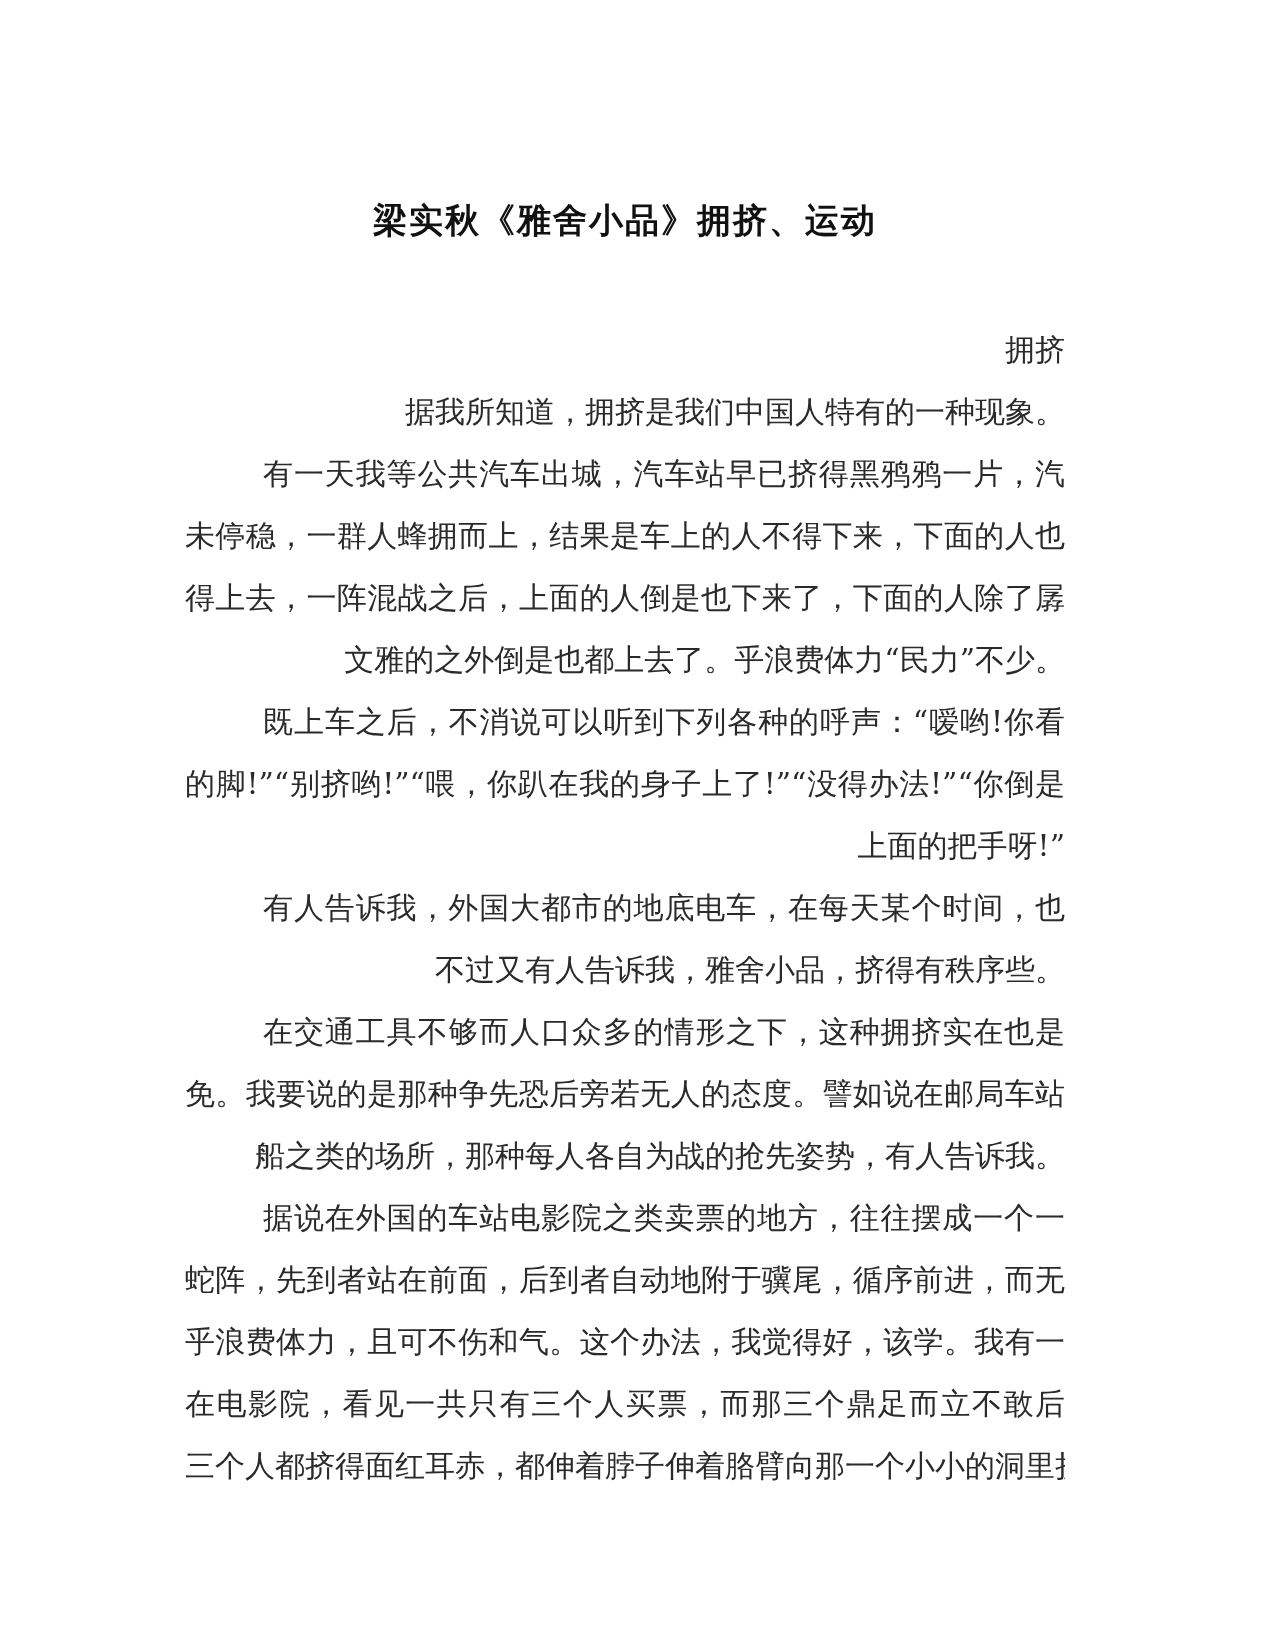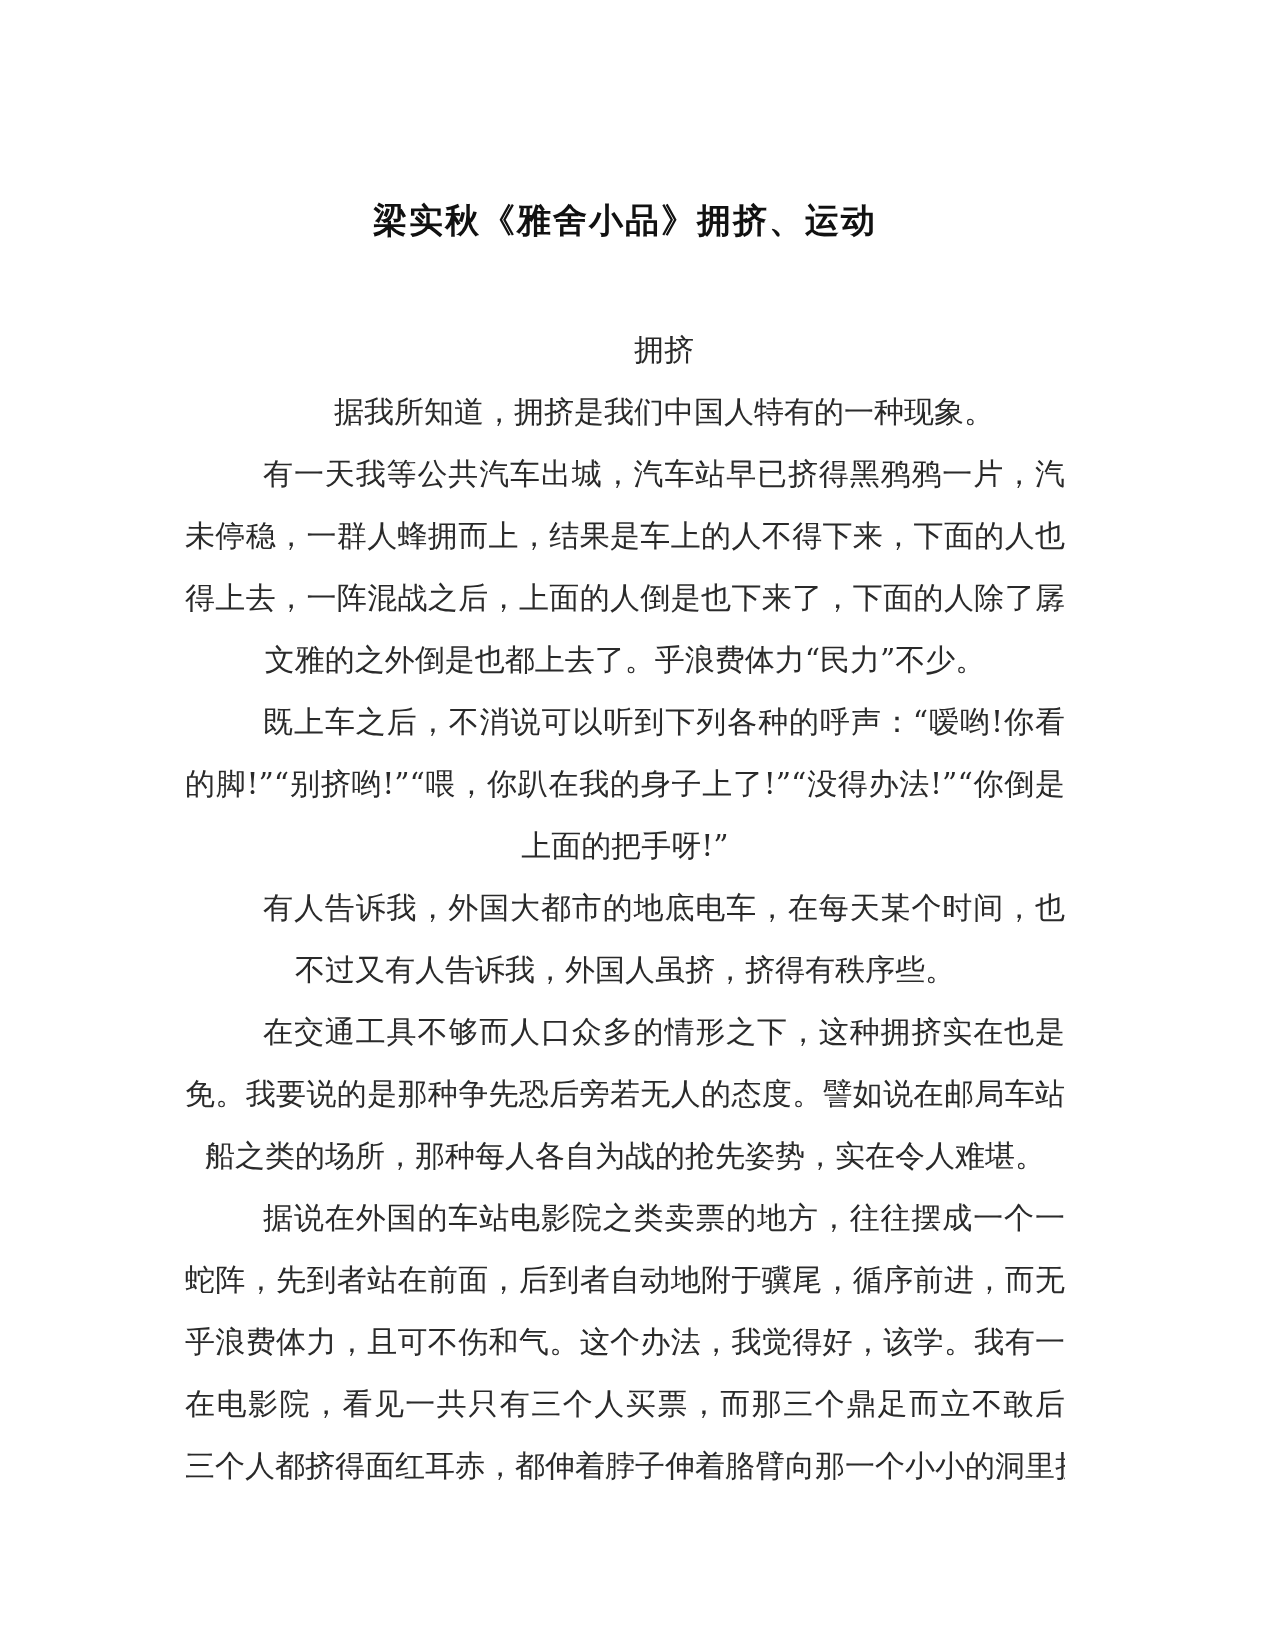--- a/index.html
+++ b/index.html
@@ -37,21 +37,21 @@
     font-family: "DejaVu Serif", "Liberation Serif", serif;
     font-size: 30px;
     line-height: 62px;
     color: #2a2a2a;
     font-weight: 300;
   }
   .text-line {
     height: 62px;
     overflow: hidden;
     white-space: nowrap;
-    text-align: center;
+    text-align: right;
   }
   
   .text-line.just {
     white-space: normal;
     text-align: justify;
     text-align-last: justify;
     text-justify: inter-character;
   }
   
   .text-line.indent {
@@ -71,23 +71,23 @@
       <div class="text-line indent">拥挤</div>
       <div class="text-line indent">据我所知道，拥挤是我们中国人特有的一种现象。</div>
       <div class="text-line indent just">有一天我等公共汽车出城，汽车站早已挤得黑鸦鸦一片，汽车尚</div>
       <div class="text-line just">未停稳，一群人蜂拥而上，结果是车上的人不得下来，下面的人也不</div>
       <div class="text-line just">得上去，一阵混战之后，上面的人倒是也下来了，下面的人除了孱弱</div>
       <div class="text-line">文雅的之外倒是也都上去了。乎浪费体力“民力”不少。</div>
       <div class="text-line indent just">既上车之后，不消说可以听到下列各种的呼声：“嗳哟!你看看我</div>
       <div class="text-line just">的脚!”“别挤哟!”“喂，你趴在我的身子上了!”“没得办法!”“你倒是拉住</div>
       <div class="text-line">上面的把手呀!”</div>
       <div class="text-line indent just">有人告诉我，外国大都市的地底电车，在每天某个时间，也挤。</div>
-      <div class="text-line">不过又有人告诉我，外国人虽挤，挤得有秩序些。</div>
+      <div class="text-line">不过又有人告诉我，雅舍小品，挤得有秩序些。</div>
       <div class="text-line indent just">在交通工具不够而人口众多的情形之下，这种拥挤实在也是不可</div>
       <div class="text-line just">免。我要说的是那种争先恐后旁若无人的态度。譬如说在邮局车站轮</div>
-      <div class="text-line">船之类的场所，那种每人各自为战的抢先姿势，实在令人难堪。</div>
+      <div class="text-line">船之类的场所，那种每人各自为战的抢先姿势，有人告诉我。</div>
       <div class="text-line indent just">据说在外国的车站电影院之类卖票的地方，往往摆成一个一字长</div>
       <div class="text-line just">蛇阵，先到者站在前面，后到者自动地附于骥尾，循序前进，而无需</div>
       <div class="text-line just">乎浪费体力，且可不伤和气。这个办法，我觉得好，该学。我有一次</div>
       <div class="text-line just">在电影院，看见一共只有三个人买票，而那三个鼎足而立不敢后人，</div>
       <div class="text-line">三个人都挤得面红耳赤，都伸着脖子伸着胳臂向那一个小小的洞里挤</div>
     </div>
 </div>
 
 </body></html>

